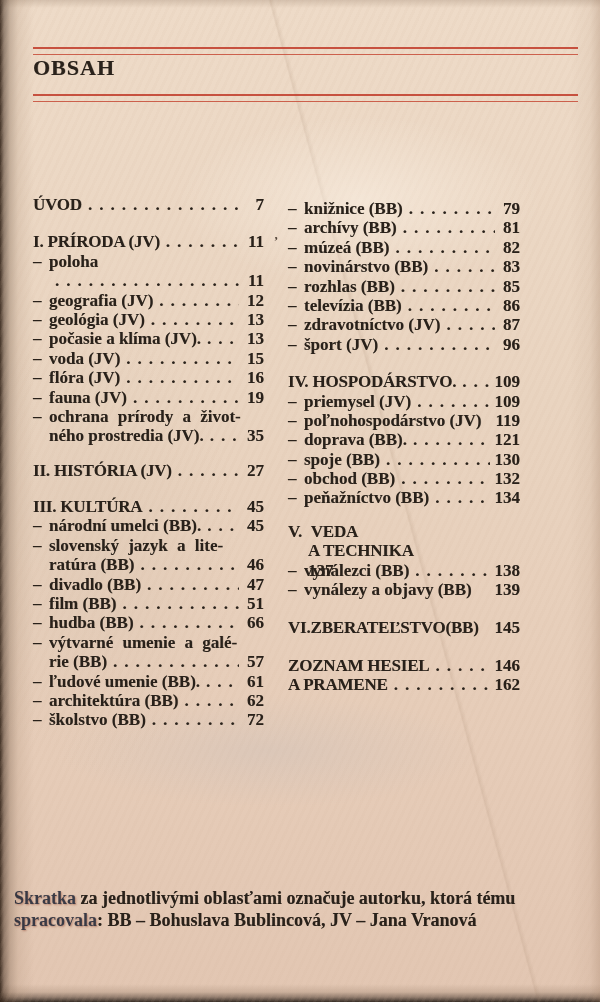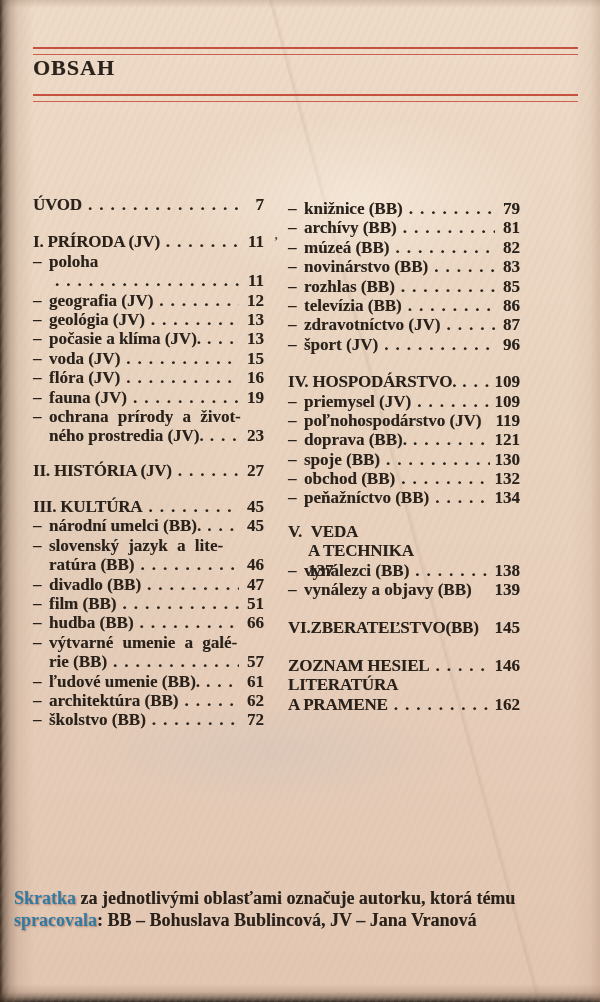--- a/index.html
+++ b/index.html
@@ -55,21 +55,21 @@
   .row .art{
     position:absolute;right:-14px;top:0px;font-size:12px;color:#3a2c22;opacity:.85;
   }
   .spacer{width:100%;}
   .footer{
     position:absolute;left:14px;top:888px;width:572px;
     font-size:18px;font-weight:700;line-height:21.5px;
     text-shadow:0.3px 0.3px 0.5px rgba(41,33,26,0.35);
   }
   .footer .smudge{
-    color:#0369a1;opacity:.8;filter:blur(0.6px);
+    color:#0f172a;opacity:.8;filter:blur(0.6px);
     text-shadow:1px 0.5px 2px rgba(156,90,68,0.75);
   }
 </style>
 </head>
 <body>
 
 <div class="rule rule-top"></div>
 <h1 class="title">OBSAH</h1>
 <div class="rule rule-under"></div>
 
@@ -134,21 +134,21 @@
     </div>
     <div class="row item nopage">
       <span class="marker">–</span>
       <span class="txt">ochrana prírody a život-</span>
       <span class="dots"></span>
     </div>
     <div class="row cont">
       <span class="marker"></span>
       <span class="txt">ného prostredia (JV).</span>
       <span class="dots">........................................</span>
-      <span class="pg">23</span>
+      <span class="pg">35</span>
     </div>
     <div class="spacer" style="height: 15px;"></div>
     <div class="row header">
       <span class="txt">II. HISTÓRIA (JV)</span>
       <span class="dots">........................................</span>
       <span class="pg">27</span>
     </div>
     <div class="spacer" style="height: 17px;"></div>
     <div class="row header">
       <span class="txt">III. KULTÚRA</span>
@@ -337,24 +337,20 @@
     <div class="row header">
       <span class="txt">VI.ZBERATEĽSTVO(BB)</span>
       <span class="dots"></span>
       <span class="pg">145</span>
     </div>
     <div class="spacer" style="height: 18px;"></div>
     <div class="row header">
       <span class="txt">ZOZNAM HESIEL</span>
       <span class="dots">........................................</span>
       <span class="pg">146</span>
-    </div>
-    <div class="row header nopage">
-      <span class="txt">LITERATÚRA</span>
-      <span class="dots"></span>
     </div>
     <div class="row header">
       <span class="txt">A PRAMENE</span>
       <span class="dots">........................................</span>
       <span class="pg">162</span>
     </div>
   </div>
 
 <div class="footer">
   <div><span class="smudge">Skratka</span><span> za jednotlivými oblasťami označuje autorku, ktorá tému</span></div>

